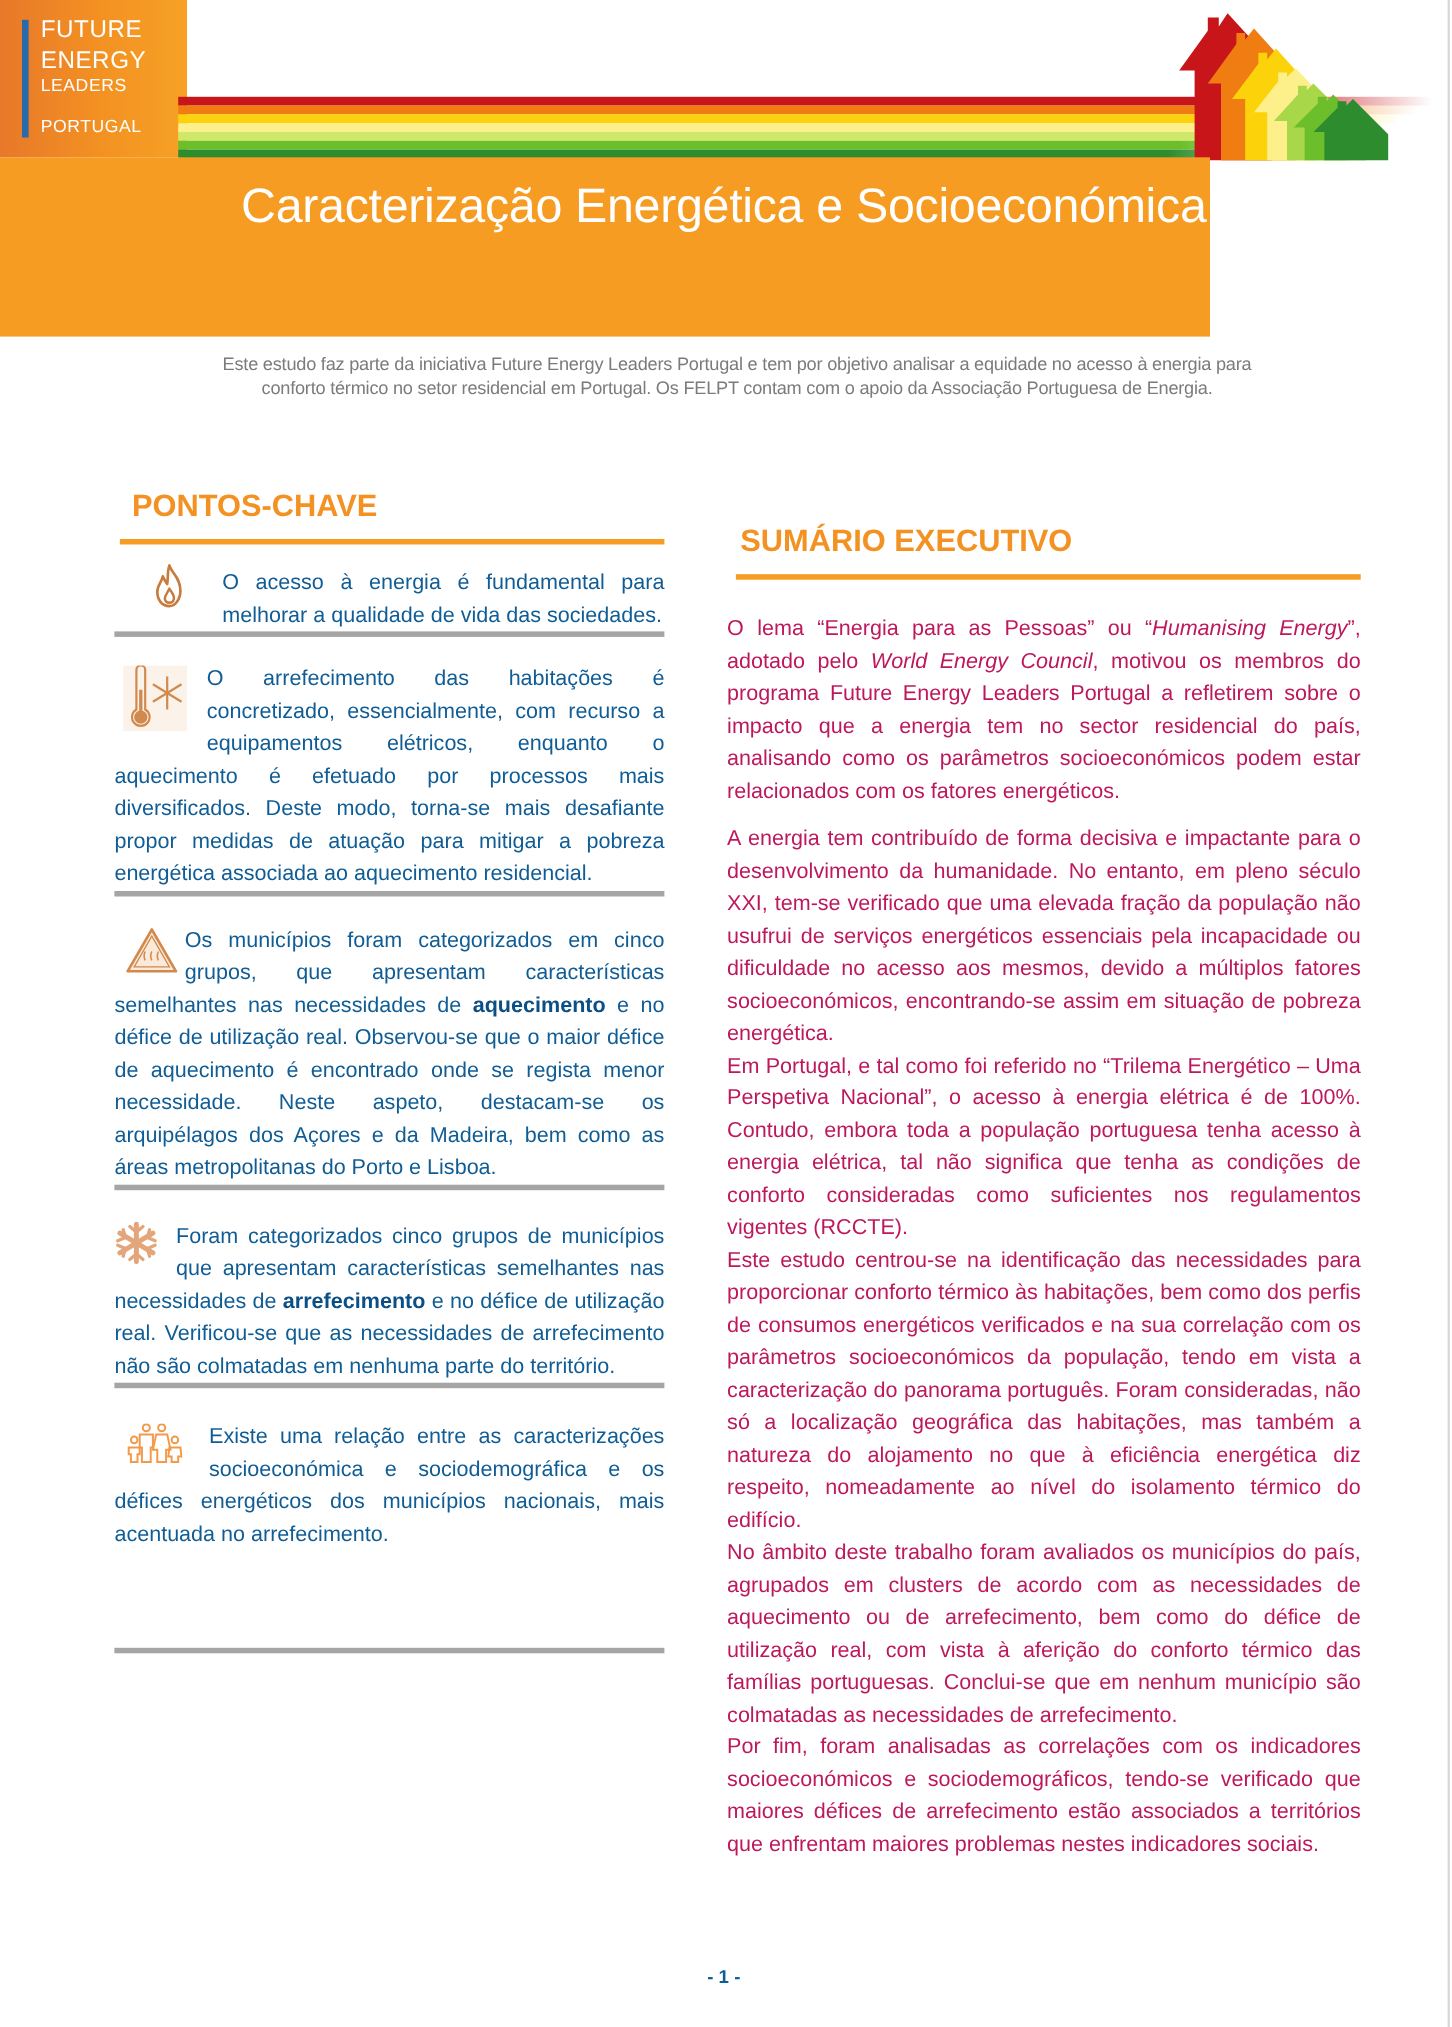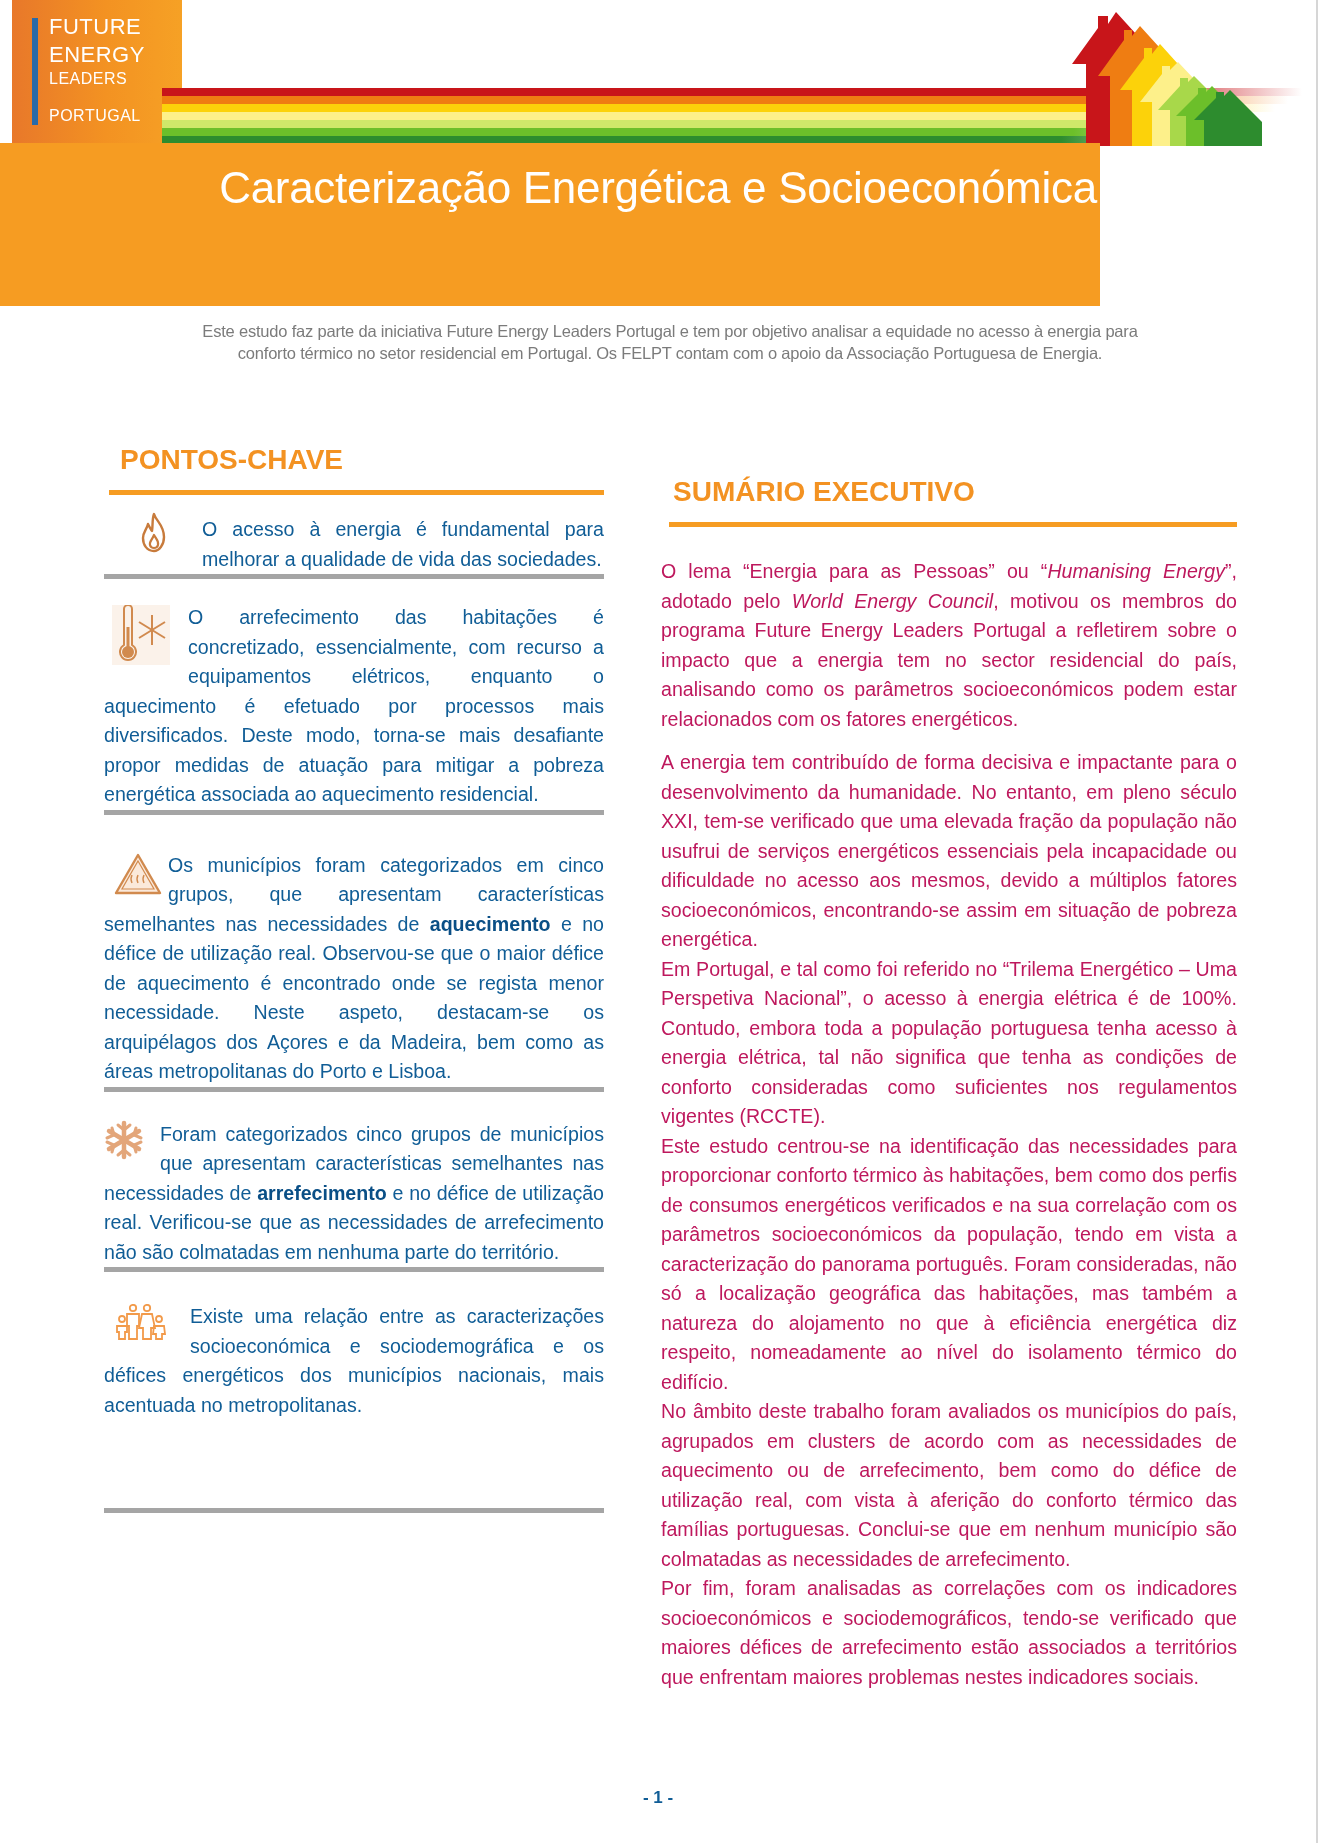--- a/index.html
+++ b/index.html
@@ -2,21 +2,21 @@
 <html><head>
 <meta charset="utf-8">
 <style>
   html, body { margin: 0; padding: 0; }
   body { width: 1320px; height: 1843px; position: relative; background: #ffffff; overflow: hidden;
          font-family: "Liberation Sans", sans-serif; }
   .page-border { position: absolute; left: 1316px; top: 0; width: 2px; height: 1843px; background: #d6d6d6; }
 
   
   .logo { position: absolute; left: 0; top: 0; width: 170px; height: 143px;
-          background: linear-gradient(90deg, #e8782a 0%, #f39222 55%, #f6a125 100%); margin-left: 12px; }
+          background: linear-gradient(90deg, #e8782a 0%, #f39222 55%, #f6a125 100%); }
   .logo-bar { position: absolute; left: 20px; top: 18px; width: 6px; height: 107px; background: #2a6aa8; }
   .logo-line { position: absolute; left: 37px; color: #ffffff; font-weight: 400; letter-spacing: 0.5px; }
   .logo-l1 { top: 14px; font-size: 22px; }
   .logo-l2 { top: 42px; font-size: 22px; }
   .logo-l3 { top: 70px; font-size: 16px; }
   .logo-l4 { top: 107px; font-size: 16px; }
 
   
   .stripes { position: absolute; left: 162px; top: 88px; width: 1140px; height: 55px; }
   .stripe { height: 8px; }
@@ -43,21 +43,21 @@
   .kp { position: relative; color: #105d96; font-size: 19.6px; line-height: 29.5px; text-align: justify; }
   .kp b { color: #0a4f86; }
   .kp .icon { float: left; width: 56px; height: 56px; margin-right: 10px; margin-top: 2px; }
   .kp .icon svg { width: 100%; height: 100%; display: block; }
   .grey-rule { height: 5px; background: #a5a5a5; }
 
   .kp1 { margin-top: 20px; }
   .kp1 .icon { width: 60px; height: 44px; margin-right: 18px; margin-top: -4px; margin-left: 20px; }
   .kp2 { margin-top: 24px; }
   .kp2 .icon { width: 58px; height: 60px; margin-left: 8px; margin-right: 18px; }
-  .kp3 { margin-top: 36px; }
+  .kp3 { margin-top: 26px; }
   .kp3 .icon { width: 48px; height: 44px; margin-left: 10px; margin-right: 6px; }
   .kp4 { margin-top: 28px; }
   .kp4 .icon { width: 40px; height: 40px; margin-right: 16px; margin-top: 0; }
   .kp5 { margin-top: 30px; }
   .kp5 .icon { width: 52px; height: 36px; margin-left: 10px; margin-right: 24px; margin-top: 2px; }
   .kp5-spacer { height: 88px; }
 
   .para { color: #be185d; font-size: 19.6px; line-height: 29.5px; text-align: justify; }
   .para i { font-style: italic; }
   .p1 { margin-top: 30px; }
@@ -191,21 +191,21 @@
             <path d="M3,22 h10 v6 h-2 v7 h-6 v-7 h-2 Z"></path>
             <circle cx="19" cy="4" r="3.2"></circle>
             <path d="M13,10 h12 v12 h-2 v13 h-8 v-13 h-2 Z"></path>
             <circle cx="33" cy="4" r="3.2"></circle>
             <path d="M28,10 h10 l3,14 h-4 v11 h-8 v-11 h-4 Z"></path>
             <circle cx="45" cy="15" r="3"></circle>
             <path d="M40,22 h10 l1,8 h-3 v5 h-6 v-5 h-3 Z"></path>
           </g>
         </svg>
     </span>
-    <span>Existe uma relação entre as caracterizações socioeconómica e sociodemográfica e os défices energéticos dos municípios nacionais, mais acentuada no metropolitanas.</span>
+    <span>Existe uma relação entre as caracterizações socioeconómica e sociodemográfica e os défices energéticos dos municípios nacionais, mais acentuada no arrefecimento.</span>
   </div>
   <div class="kp5-spacer"></div>
   <div class="grey-rule"></div>
 </div>
 
 <div class="col-right">
   <div class="sec-head">SUMÁRIO EXECUTIVO</div>
   <div class="orange-rule"></div>
 
   <div class="para p1"><span>O lema “Energia para as Pessoas” ou “</span><i>Humanising Energy</i><span>”, adotado pelo </span><i>World Energy Council</i><span>, motivou os membros do programa Future Energy Leaders Portugal a refletirem sobre o impacto que a energia tem no sector residencial do país, analisando como os parâmetros socioeconómicos podem estar relacionados com os fatores energéticos.</span></div>

